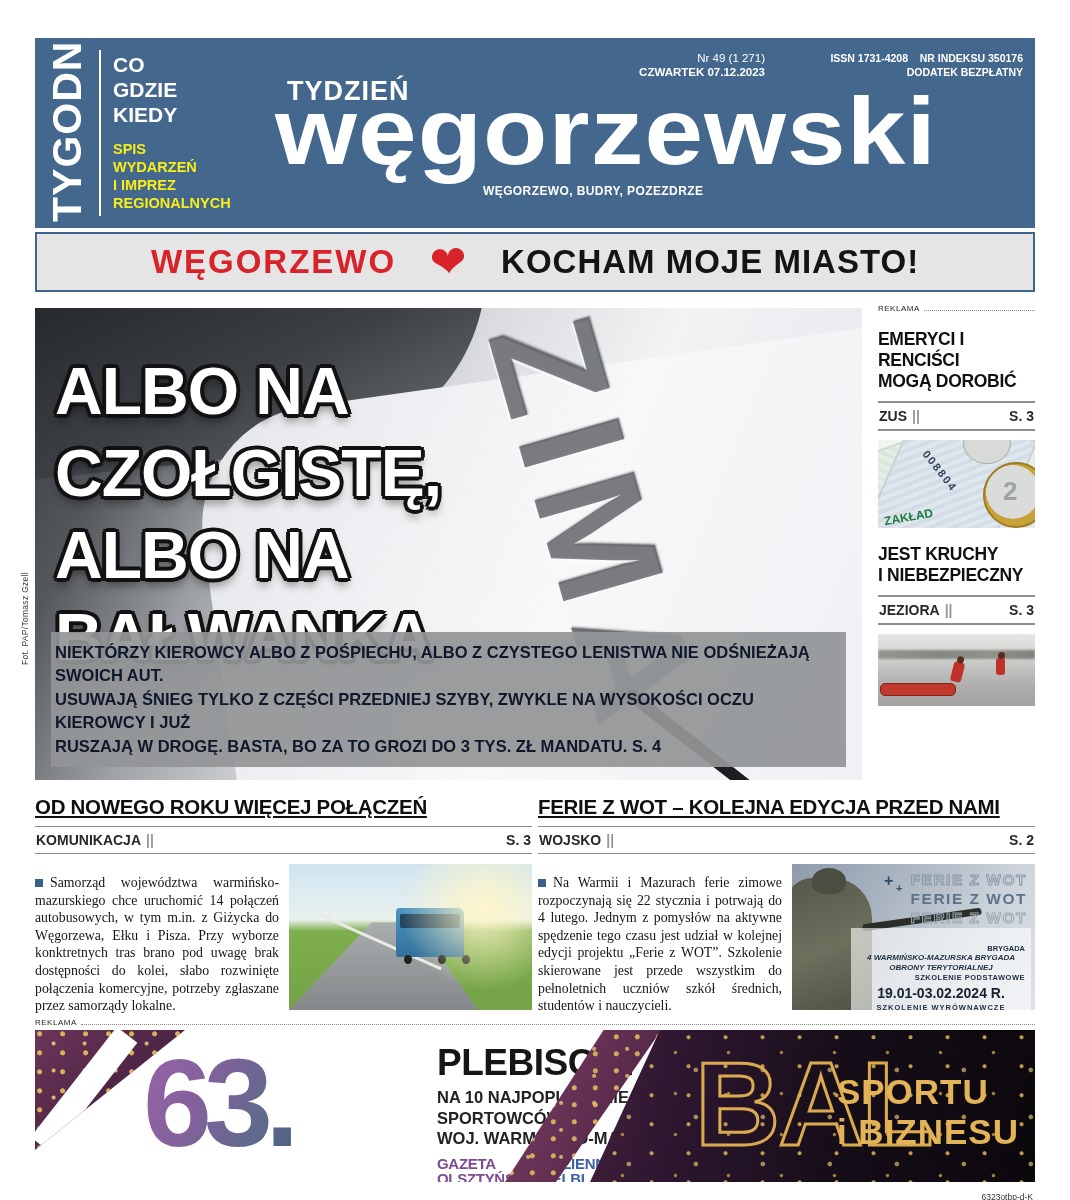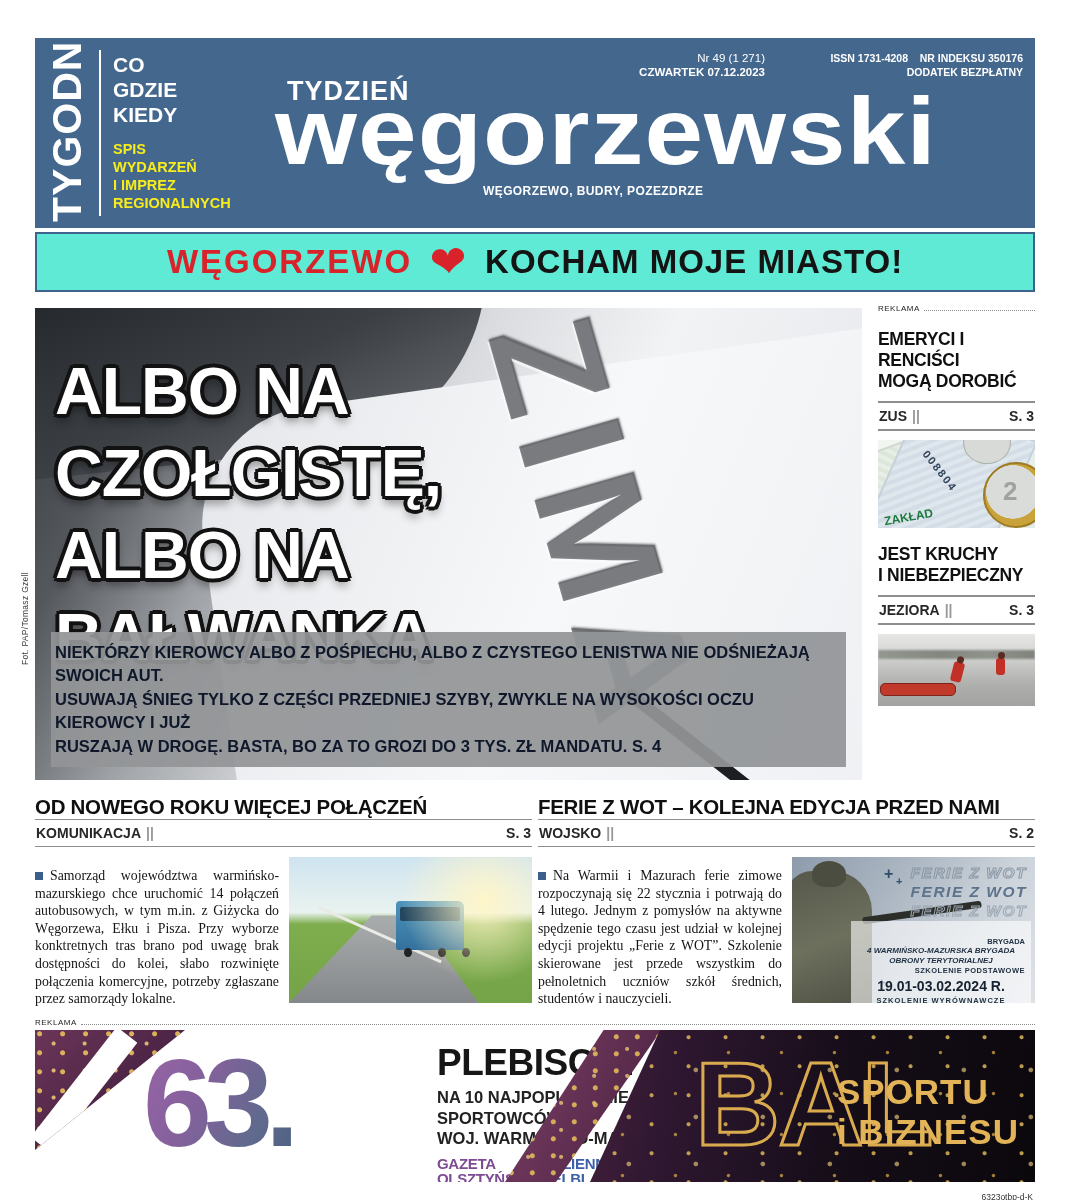--- a/index.html
+++ b/index.html
@@ -15,22 +15,22 @@
   .spis{position:absolute;left:78px;top:102px;font-weight:800;font-size:14.5px;line-height:18px;color:#f8ec1a;}
   .logo-top{position:absolute;left:252px;top:38px;font-weight:800;font-size:27px;color:#fff;letter-spacing:1px;}
   .logo-main{position:absolute;left:240px;top:44px;font-weight:800;font-size:94px;color:#fff;
       letter-spacing:1px;transform:scaleX(1.12);transform-origin:left top;line-height:100px;}
   .logo-sub{position:absolute;left:448px;top:146px;font-weight:800;font-size:12px;color:#fff;letter-spacing:.4px;}
   .issue-block{position:absolute;left:560px;top:13px;width:170px;text-align:right;color:#fff;font-size:11.5px;line-height:14px;}
   .issue-block .b{font-weight:800;}
   .issn-block{position:absolute;right:12px;top:13px;text-align:right;color:#fff;font-size:10.5px;line-height:14px;font-weight:700;}
 
   
-  .love{position:absolute;left:35px;top:232px;width:1000px;height:60px;background:#5eead4;
-        border:2px solid #3f638c;box-sizing:border-box;display:flex;align-items:center;justify-content:center;gap:18px;}
+  .love{position:absolute;left:35px;top:232px;width:1000px;height:60px;background:#e5e5e5;
+        border:2px solid #3f638c;box-sizing:border-box;display:flex;align-items:center;justify-content:center;gap:34px;}
   .love .city{color:#d8232a;font-weight:800;font-size:33px;letter-spacing:2px;}
   .love .heart{color:#d8232a;font-size:44px;line-height:40px;transform:rotate(-4deg);}
   .love .slogan{color:#141414;font-weight:800;font-size:33px;letter-spacing:1px;}
 
   
   .main-photo{position:absolute;left:35px;top:308px;width:827px;height:472px;overflow:hidden;
      background:linear-gradient(115deg,#33363b 0%,#55585d 14%,#9ea1a5 28%,#d9dbde 44%,#f2f3f5 62%,#e9ebee 82%,#f5f6f8 100%);}
   .car-roof{position:absolute;left:-60px;top:-40px;width:520px;height:190px;background:
      linear-gradient(160deg,#202327 0%,#3c4045 55%,#6b6f74 100%);border-radius:0 0 180px 20px;transform:rotate(-6deg);}
   .snow-hood{position:absolute;left:180px;top:60px;width:760px;height:460px;background:
@@ -85,21 +85,21 @@
   .rescuer::before{content:"";position:absolute;left:2px;top:-6px;width:7px;height:7px;border-radius:50%;background:#5a2b20;}
   .r1{left:74px;top:28px;transform:rotate(14deg);}
   .r2{left:118px;top:24px;height:17px;width:9px;}
   .sledge{position:absolute;left:2px;bottom:10px;width:74px;height:11px;background:#c0392b;
      border-radius:5px;border:1px solid #7e241b;}
 
   
   .article{position:absolute;top:795px;width:497px;}
   .article.a-left{left:35px;}
   .article.a-right{left:538px;}
-  .article h2{margin:0 0 0;font-size:20.5px;font-weight:800;letter-spacing:-.3px;color:#0f0f0f;}
+  .article h2{margin:0 0 7px;font-size:20.5px;font-weight:800;letter-spacing:-.3px;color:#0f0f0f;text-decoration:underline;}
   .article .kicker-row{border-top-width:1.5px;border-bottom-width:1.5px;}
   .article .content{display:flex;margin-top:10px;gap:10px;}
   .article .body{width:244px;font-family:"Liberation Serif", serif;font-size:13.8px;line-height:17.6px;
       text-align:justify;color:#151515;margin-top:10px;}
   .article .body .bullet{display:inline-block;width:8px;height:8px;background:#3a5f8a;margin-right:7px;}
   .art-img{position:relative;flex:1;height:146px;overflow:hidden;}
 
   
   .bus-photo{background:linear-gradient(180deg,#cfe4f0 0%,#e9f2ef 38%,#7fae4e 46%,#74a348 100%);}
   .bus-road{position:absolute;left:0;top:40%;width:100%;height:60%;
@@ -116,21 +116,21 @@
 
   
   .wot-photo{background:linear-gradient(120deg,#8e9bab 0%,#aab5c1 35%,#ccd3da 70%,#dde2e7 100%);}
   .wot-soldier{position:absolute;left:-6px;top:14px;width:86px;height:140px;background:
      linear-gradient(160deg,#55584a 0%,#6d705d 50%,#4c4f42 100%);border-radius:26px 40px 6px 6px;}
   .wot-soldier::before{content:"";position:absolute;left:26px;top:-10px;width:34px;height:26px;border-radius:50% 50% 40% 40%;
      background:#4a4d3f;}
   .wot-gun{position:absolute;left:70px;top:52px;width:120px;height:7px;background:#2c2e2a;transform:rotate(-8deg);border-radius:3px;}
   .wot-plus{position:absolute;color:#2e4d6b;font-weight:800;}
   .wot-ferie{position:absolute;right:8px;top:6px;text-align:right;font-weight:800;font-size:15.5px;
-     line-height:19px;letter-spacing:1.5px;font-style:italic;}
+     line-height:19px;letter-spacing:1.5px;}
   .wot-ferie .f1{color:transparent;-webkit-text-stroke:1px #8a97a5;}
   .wot-ferie .f2{color:#5d738b;}
   .wot-ferie .f3{color:transparent;-webkit-text-stroke:1px #9aa6b2;}
   .wot-panel{position:absolute;right:4px;top:64px;width:168px;background:rgba(255,255,255,.6);
      padding:16px 6px;text-align:center;color:#223243;}
   .wot-panel .sm{font-size:7.5px;font-weight:800;text-align:right;}
   .wot-panel .it{font-size:8px;font-weight:800;font-style:italic;line-height:10px;}
   .wot-panel .dt{font-size:14px;font-weight:800;margin:3px 0 2px;color:#16222f;}
   .wot-panel .sp{font-size:7.5px;font-weight:800;letter-spacing:.5px;text-align:right;}
   .wot-panel .sw{font-size:7.5px;font-weight:800;letter-spacing:1px;}

